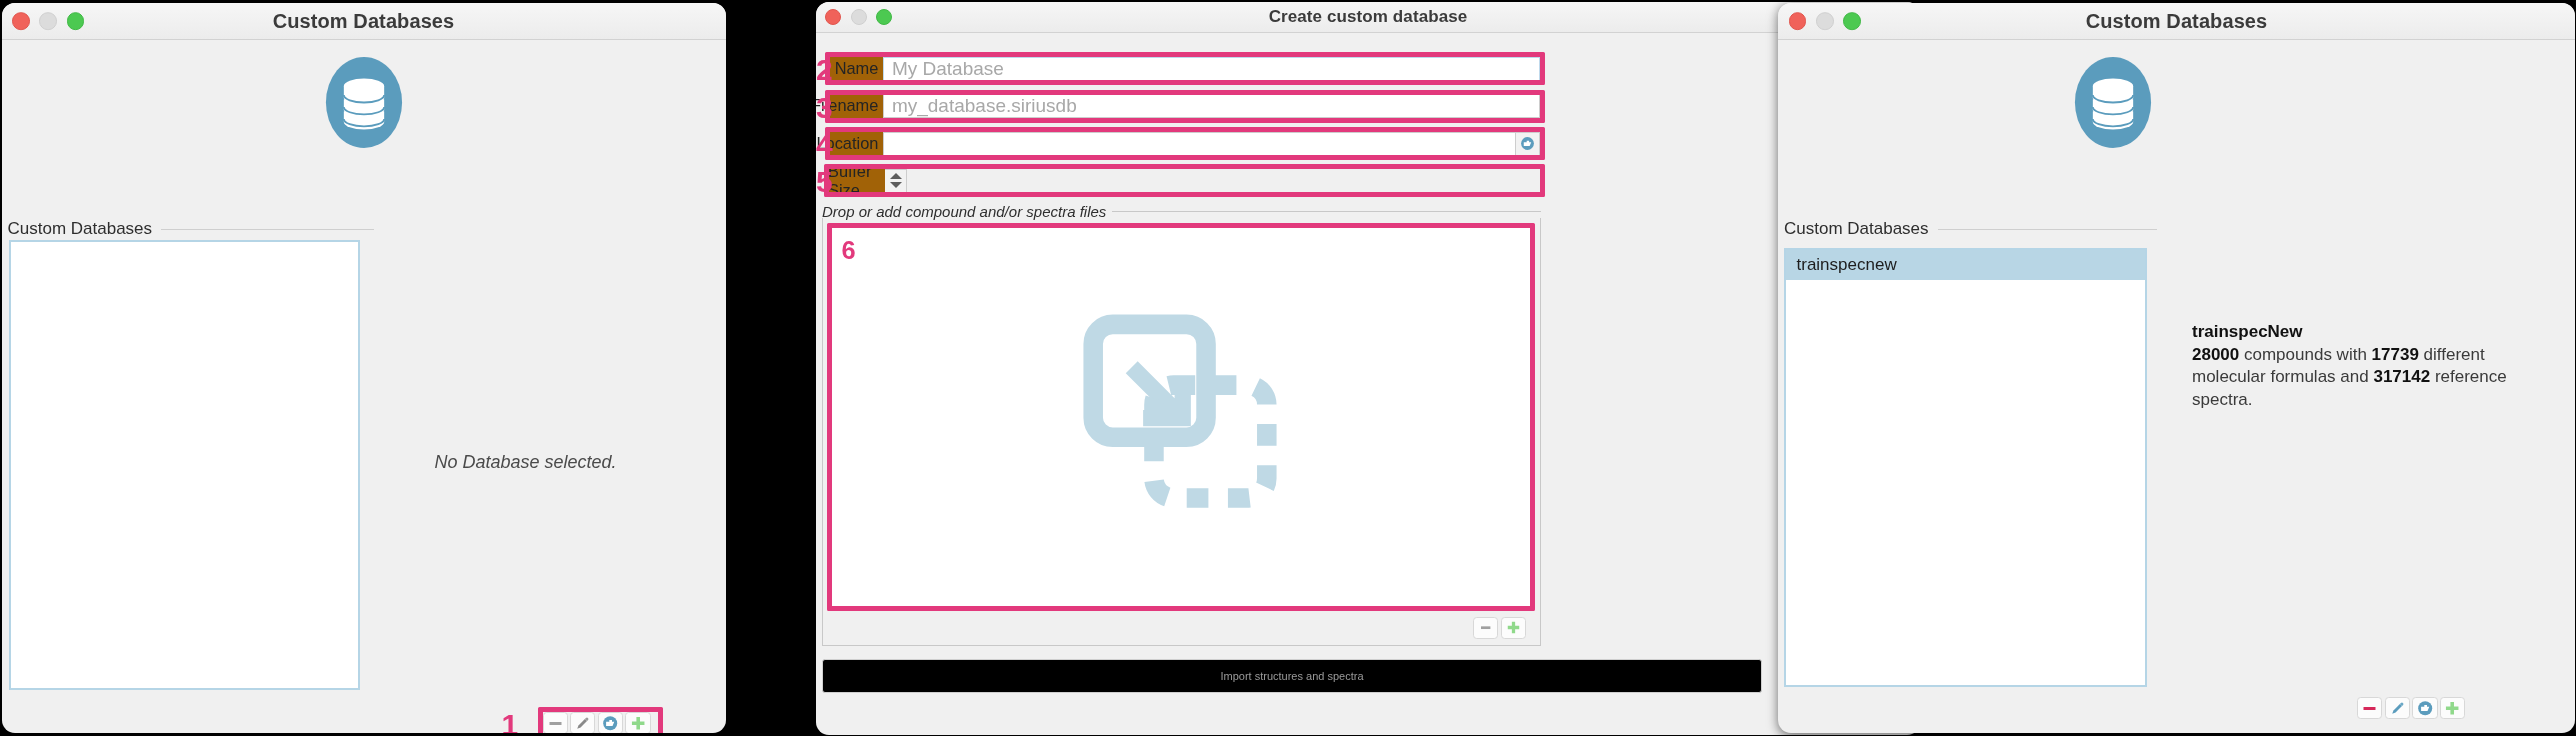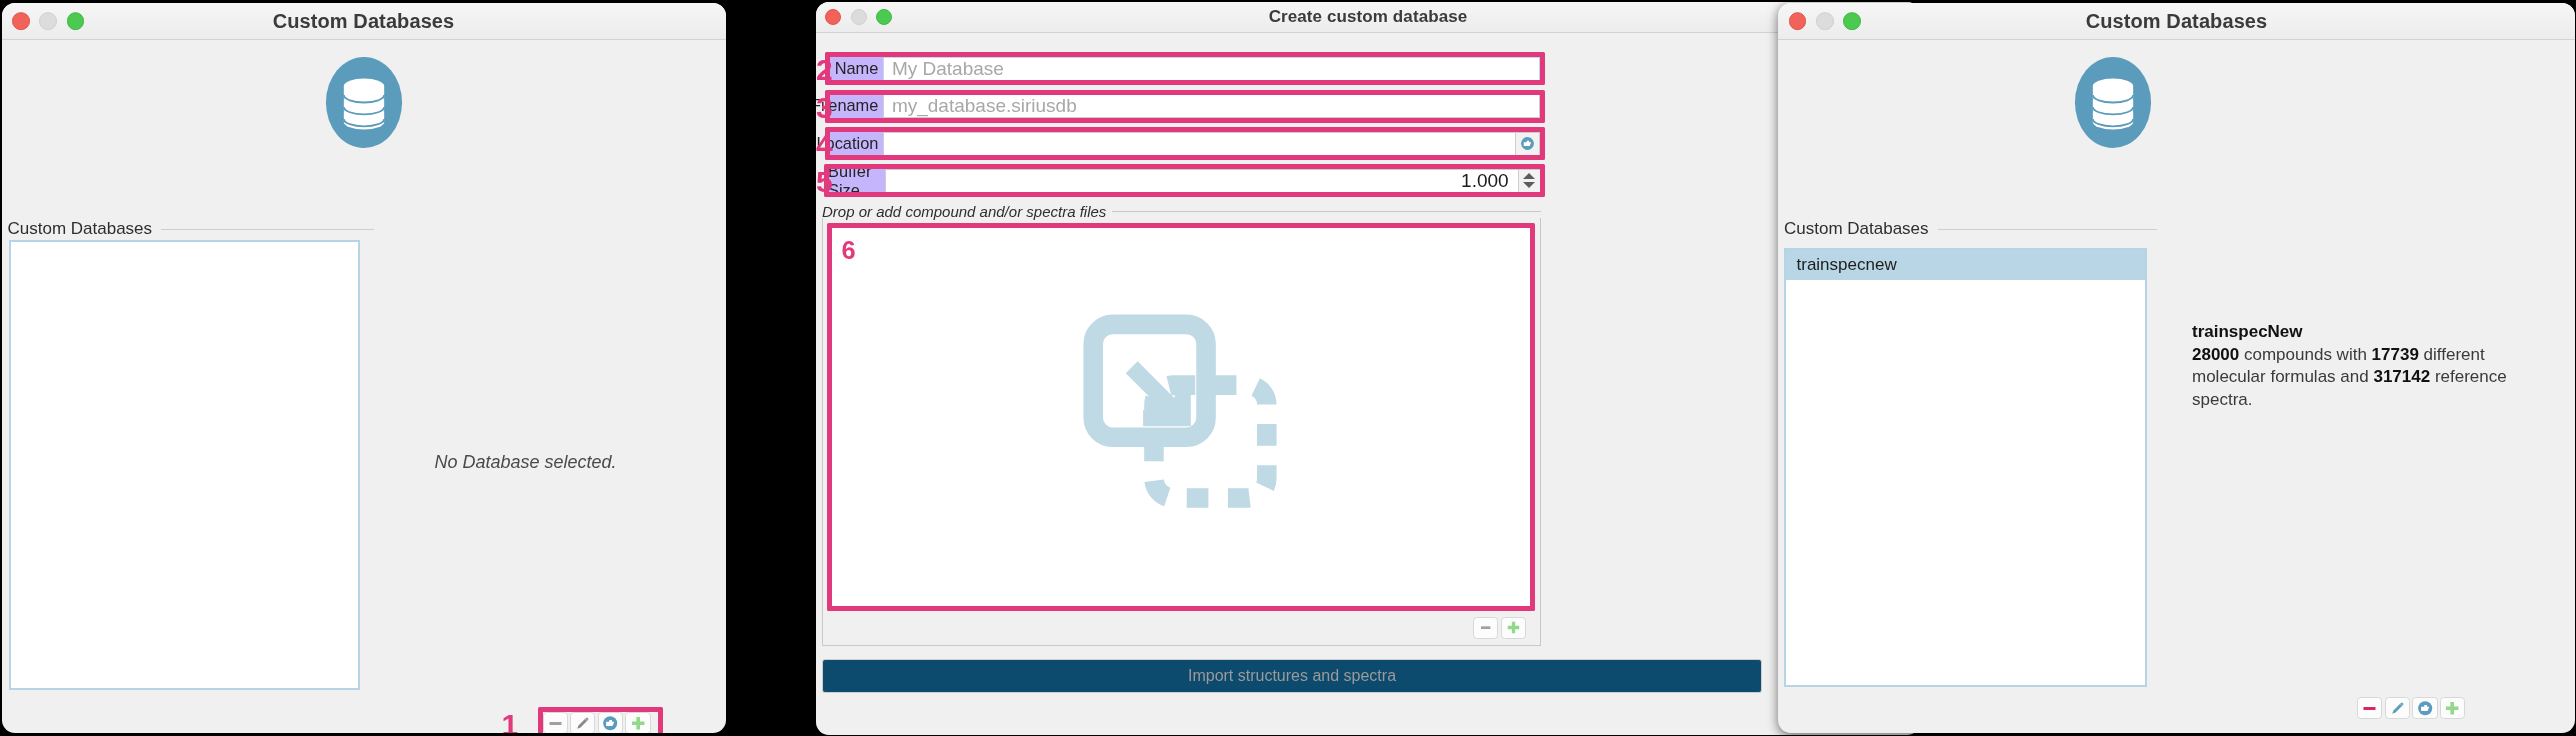--- a/index.html
+++ b/index.html
@@ -81,21 +81,21 @@
   .anum{
     position:absolute;color:#e2397c;
     font-size:30px;font-weight:bold;line-height:1;
     font-family:"Liberation Sans", sans-serif;
   }
   .anum.small{font-size:25.4px;}
 
   
   .frow{position:absolute;display:flex;align-items:stretch;box-sizing:border-box;}
   .flabel{
-    background:#c4b5fd;color:#242424;font-size:16.4px;
+    background:#a16207;color:#242424;font-size:16.4px;
     display:flex;align-items:center;justify-content:flex-end;
     padding-right:5px;box-sizing:border-box;
   }
   .finput{
     flex:1;background:#ffffff;border:0.7px solid #cdcdcd;
     display:flex;align-items:center;
     padding-left:7.5px;box-sizing:border-box;
     font-size:19px;color:#a8a8a8;
   }
   .finput.focus{border:1.5px solid #bfd9ec;}
@@ -125,23 +125,23 @@
     border:0.7px solid #c8c8c8;border-top:none;box-sizing:border-box;
   }
   .dropzone{
     position:absolute;background:#ffffff;
     display:flex;align-items:center;justify-content:center;
     box-sizing:border-box;border:0.7px solid #d5d5d5;
   }
   .dropicon{position:absolute;left:50%;top:50%;transform:translate(-50%,-50%);}
 
   .importbtn{
-    position:absolute;background:#0c4a6e;border:0.7px solid #cfcfcf;
+    position:absolute;background:#000000;border:0.7px solid #cfcfcf;
     border-radius:3px;display:flex;align-items:center;justify-content:center;
-    font-size:16px;color:#9a9a9a;box-sizing:border-box;
+    font-size:11px;color:#9a9a9a;box-sizing:border-box;
   }
 
   
   .desc{
     position:absolute;font-size:17px;color:#3a3a3a;
     line-height:1.33;
   }
   .desc b{color:#111;}
   .desc .title{display:block;font-weight:bold;color:#111;}
 </style>
@@ -257,23 +257,20 @@
           <circle cx="11" cy="11" r="9.4" fill="#5b9cbd"></circle>
           <path d="M5.5 9 h4.3 v-2.2 h3.6 V9 h3.1 l-2.4 5.6 H5.5 Z" fill="#ffffff"></path>
         </svg>
       </div>
     </div>
     <div class="anum" style="left:0px;top:97px;">4</div>
     <div class="anno" style="left:9px;top:94px;width:720px;height:33px;"></div>
 
     <div class="frow" style="left:12px;top:136px;width:713px;height:24px;">
       <div class="flabel" style="width:57px;">Buffer Size</div>
-      <div class="finput rightnum">
-        <span>1.000</span>
-      </div>
       <div class="spinbtn">
         <span class="tri up"></span>
         <span class="tri dn"></span>
       </div>
     </div>
     <div class="anum" style="left:0px;top:134px;">5</div>
     <div class="anno" style="left:7.5px;top:131px;width:721px;height:33px;"></div>
 
     <div class="dropgroup" style="left:6px;top:172px;width:719px;height:441px;">
       <div class="gtop">

